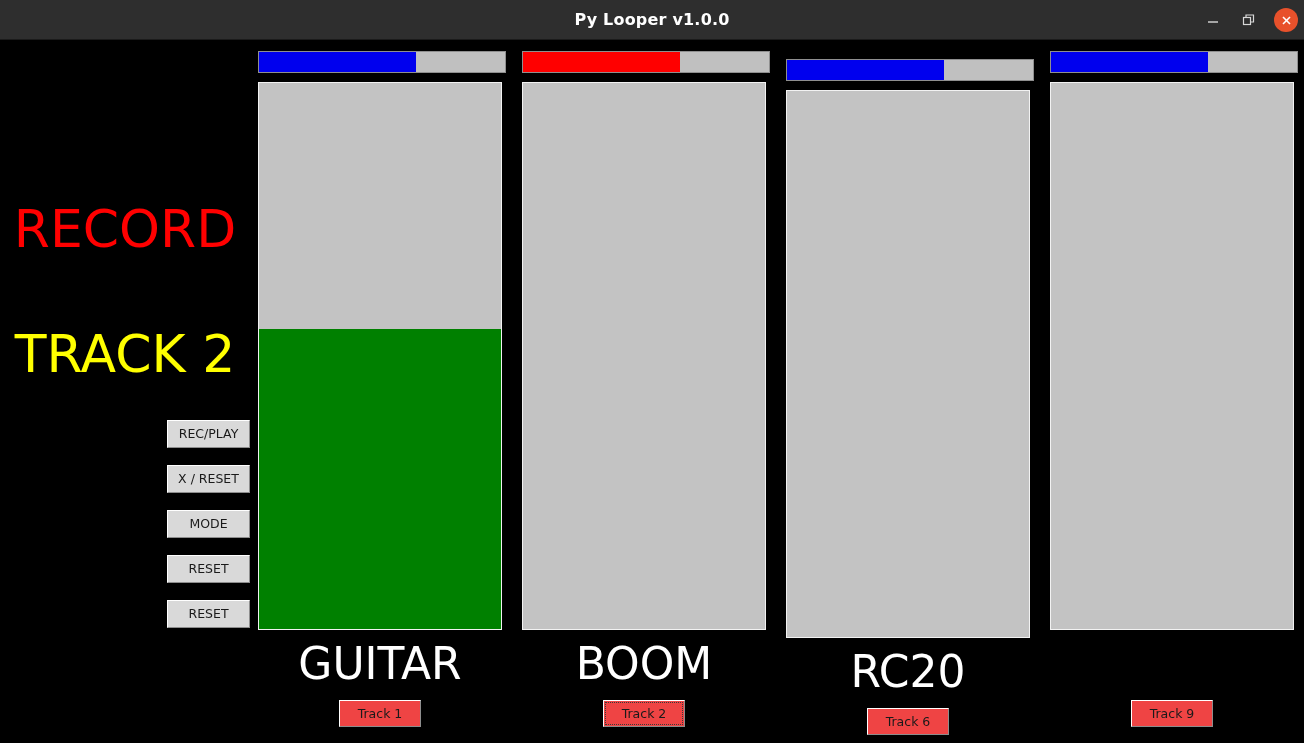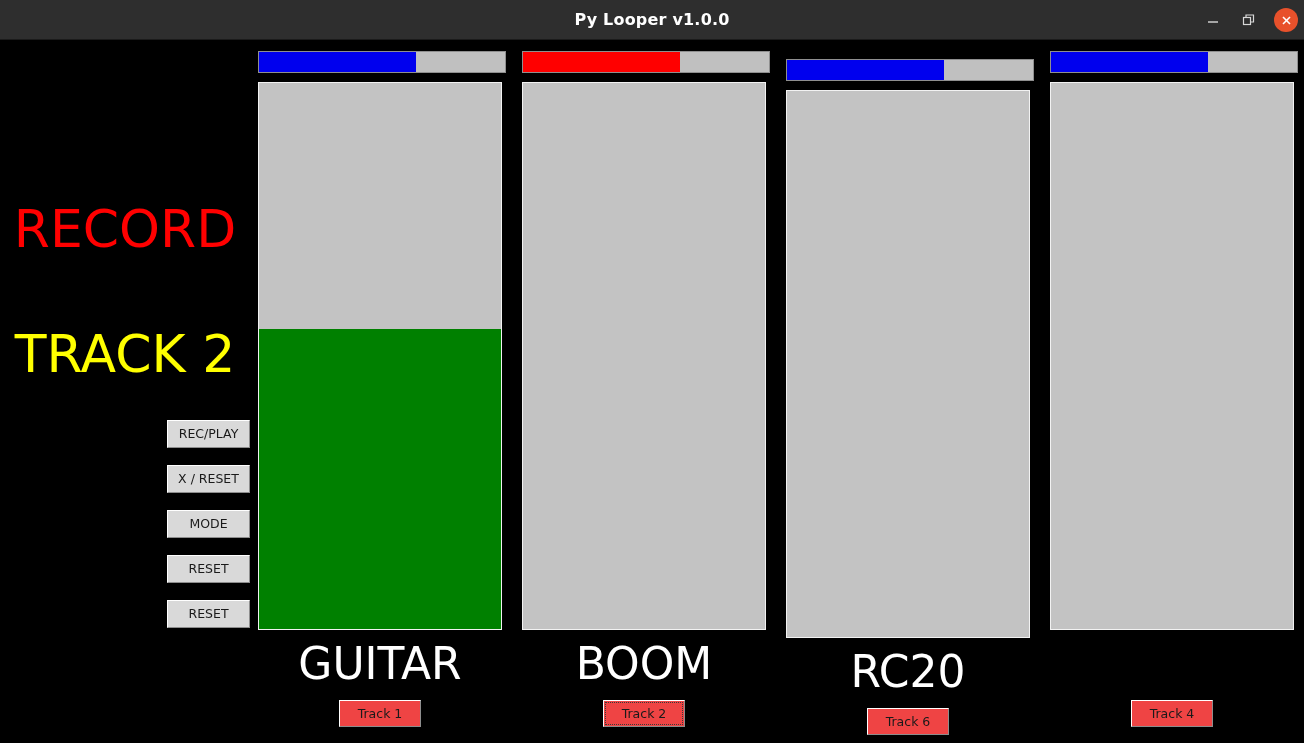--- a/index.html
+++ b/index.html
@@ -301,19 +301,19 @@
 
     <div class="track" style="left:792px;">
       <div class="track-col-inner">
         <div class="progress-outer">
           <div class="progress-fill" style="width: 64%; background: rgb(0, 0, 238);"></div>
         </div>
         <div class="meter-box">
           <div class="meter-fill" style="height: 0%; background: rgb(0, 128, 0);"></div>
         </div>
         <div class="track-btn-wrap">
-          <div class="track-btn">Track 4</div>
+          <div class="track-btn">Track 9</div>
         </div>
       </div>
     </div>
 
   </div>
 </div>
 
 </body></html>

